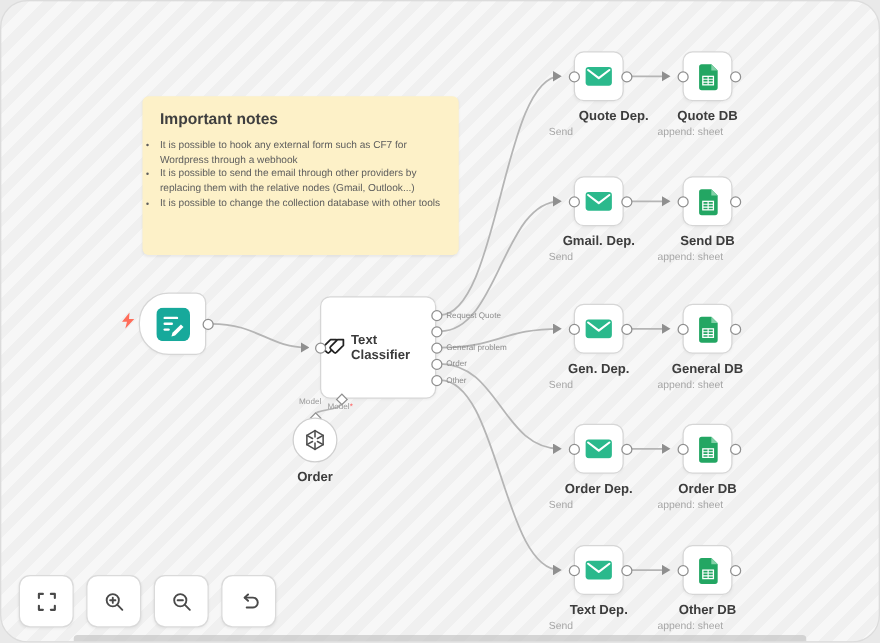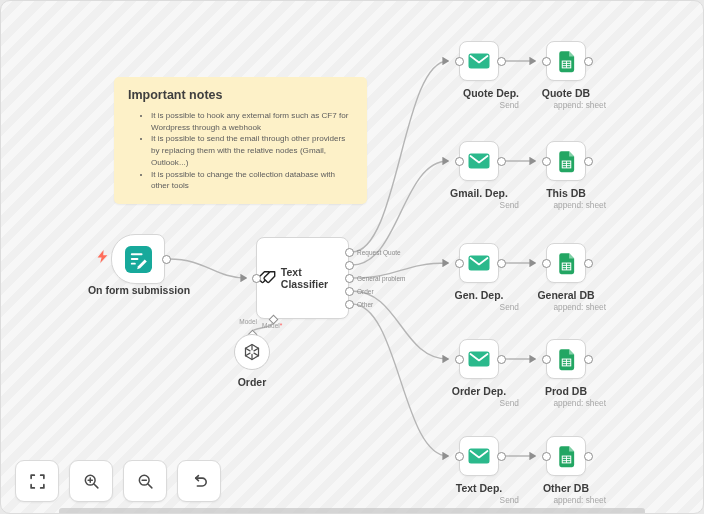--- a/index.html
+++ b/index.html
@@ -1,32 +1,32 @@
 <!DOCTYPE html>
 <html><head>
 <meta charset="utf-8">
 <style>
   * { margin:0; padding:0; box-sizing:border-box; }
   html,body { width:704px; height:514px; font-family:"Liberation Sans", sans-serif; background:#e9e9e9; }
   .frame {
     position:relative; width:704px; height:514px; overflow:hidden;
-    border-radius:10px; border:1px solid #dcdcdc;
+    border-radius:22px; border:1px solid #dcdcdc;
     background:repeating-linear-gradient(135deg,#f7f7f7 0px,#f7f7f7 8px,#f0f0f0 8px,#f0f0f0 16px);
   }
   .bottom-edge { position:absolute; left:58px; right:58px; bottom:0; height:5px; background:#c9c9c9; border-radius:3px 3px 0 0; opacity:.75; }
 
   svg.wires { position:absolute; left:0; top:0; width:704px; height:514px; z-index:1; pointer-events:none; }
   .wire { fill:none; stroke:#b5b5b5; stroke-width:1.4; }
 
   .node, .port, .diamond, .lbl, .sticky, .openai-circle, .toolbar { position:absolute; z-index:2; }
 
   .sticky { left:113px; top:76px; width:253px; height:127px; background:#fdf1c8; border-radius:5px; padding:11px 14px; box-shadow:0 1px 2px rgba(0,0,0,.06); }
   .sticky h3 { font-size:12.5px; font-weight:700; color:#3f3f3f; margin-bottom:8px; }
   .sticky p { font-size:8.3px; color:#5d5d5d; line-height:1.5; margin-bottom:9px; }
-  .sticky ul { margin-left:23px; }
+  .sticky ul { margin-left:0; }
   .sticky li { font-size:8.1px; color:#5d5d5d; line-height:1.45; }
 
   .card { background:#fff; border:1px solid #d6d6d6; border-radius:8px; box-shadow:0 1px 2px rgba(0,0,0,.04); display:flex; align-items:center; justify-content:center; }
   .form-node { left:110px; top:233px; width:54px; height:50px; border-radius:24px 8px 8px 24px; }
   .clf-node  { left:255px; top:236px; width:93px; height:82px; gap:4px; }
   .clf-node .clf-text { font-size:10.5px; font-weight:600; color:#3b3b3b; }
   .small-node { width:40px; height:40px; position:absolute; }
 
   .openai-circle { left:233px; top:333px; width:36px; height:36px; background:#fff; border:1px solid #cfcfcf; border-radius:50%; display:flex; align-items:center; justify-content:center; }
 
@@ -36,21 +36,21 @@
   .lbl { color:#3d3d3d; font-size:10.5px; font-weight:600; text-align:center; }
   .sub { color:#a6a6a6; font-size:8.3px; font-weight:400; }
   .portlbl { color:#8b8b8b; font-size:6.5px; font-weight:400; text-align:left; }
   .modelreq .ast { color:#ff5c5c; }
 
   .branch { position:absolute; left:440px; width:170px; height:80px; }
   .branch .email-node { left:18px; top:0; }
   .branch .db-node { left:105px; top:0; }
   .branch .port { position:absolute; top:15.5px; }
   .branch .nm { position:absolute; top:46px; width:80px; font-size:10.5px; font-weight:600; color:#3d3d3d; text-align:center; }
-  .branch .sb { position:absolute; top:59px; width:80px; text-align:right; }
+  .branch .sb { position:absolute; top:59px; width:80px; text-align:left; }
 
   .bolt { position:absolute; left:96px; top:249px; z-index:2; }
 
   .toolbar { left:14px; top:459px; display:flex; gap:10px; z-index:3; }
   .tbtn { width:44px; height:42px; background:#fff; border:1px solid #dadada; border-radius:9px; display:flex; align-items:center; justify-content:center; cursor:pointer; box-shadow:0 1px 2px rgba(0,0,0,.05); }
   .tbtn svg { stroke:#4a4a4a; }
 </style>
 </head>
 <body>
 
@@ -122,21 +122,20 @@
   <svg class="bolt" width="11" height="13" viewBox="0 0 11 13">
     <polygon points="6.6,0 0.6,7.4 4.6,7.4 3.2,13 10.4,5.2 6.2,5.2" fill="#ff6d5a"></polygon>
   </svg>
 
   <div class="card form-node node">
     <svg width="27" height="27">
         <use href="#ic-form"></use>
       </svg>
   </div>
   <div class="port" style="left:160.5px; top:253.5px;"></div>
-  <div class="lbl" style="left:68px; top:283px; width:140px;">On form submission</div>
 
   <div class="card clf-node node">
     <svg width="21" height="19">
         <use href="#ic-tags"></use>
       </svg>
     <span class="clf-text">Text Classifier</span>
   </div>
   <div class="port" style="left:250.5px; top:272.5px;"></div>
   <div class="port" style="left:343.5px; top:246.5px;"></div>
   <div class="port" style="left:343.5px; top:259.5px;"></div>
@@ -192,21 +191,21 @@
         <svg width="17" height="23">
           <use href="#ic-sheets"></use>
         </svg>
       </div>
     <div class="port" style="left:13.5px;"></div>
     <div class="port" style="left:55.5px;"></div>
     <div class="port" style="left:100.5px;"></div>
     <div class="port" style="left:142.5px;"></div>
     <div class="nm" style="left:-2px;">Gmail. Dep.</div>
     <div class="sb sub" style="left:-2px;">Send</div>
-    <div class="nm" style="left:85px;">This DB</div>
+    <div class="nm" style="left:85px;">Send DB</div>
     <div class="sb sub" style="left:85px;">append: sheet</div>
   </div>
 
   <div class="branch" style="top:242px;">
     <div class="card small-node email-node">
         <svg width="22" height="16">
           <use href="#ic-email"></use>
         </svg>
       </div>
     <div class="card small-node db-node">
@@ -234,21 +233,21 @@
         <svg width="17" height="23">
           <use href="#ic-sheets"></use>
         </svg>
       </div>
     <div class="port" style="left:13.5px;"></div>
     <div class="port" style="left:55.5px;"></div>
     <div class="port" style="left:100.5px;"></div>
     <div class="port" style="left:142.5px;"></div>
     <div class="nm" style="left:-2px;">Order Dep.</div>
     <div class="sb sub" style="left:-2px;">Send</div>
-    <div class="nm" style="left:85px;">Prod DB</div>
+    <div class="nm" style="left:85px;">Order DB</div>
     <div class="sb sub" style="left:85px;">append: sheet</div>
   </div>
 
   <div class="branch" style="top:435px;">
     <div class="card small-node email-node">
         <svg width="22" height="16">
           <use href="#ic-email"></use>
         </svg>
       </div>
     <div class="card small-node db-node">

